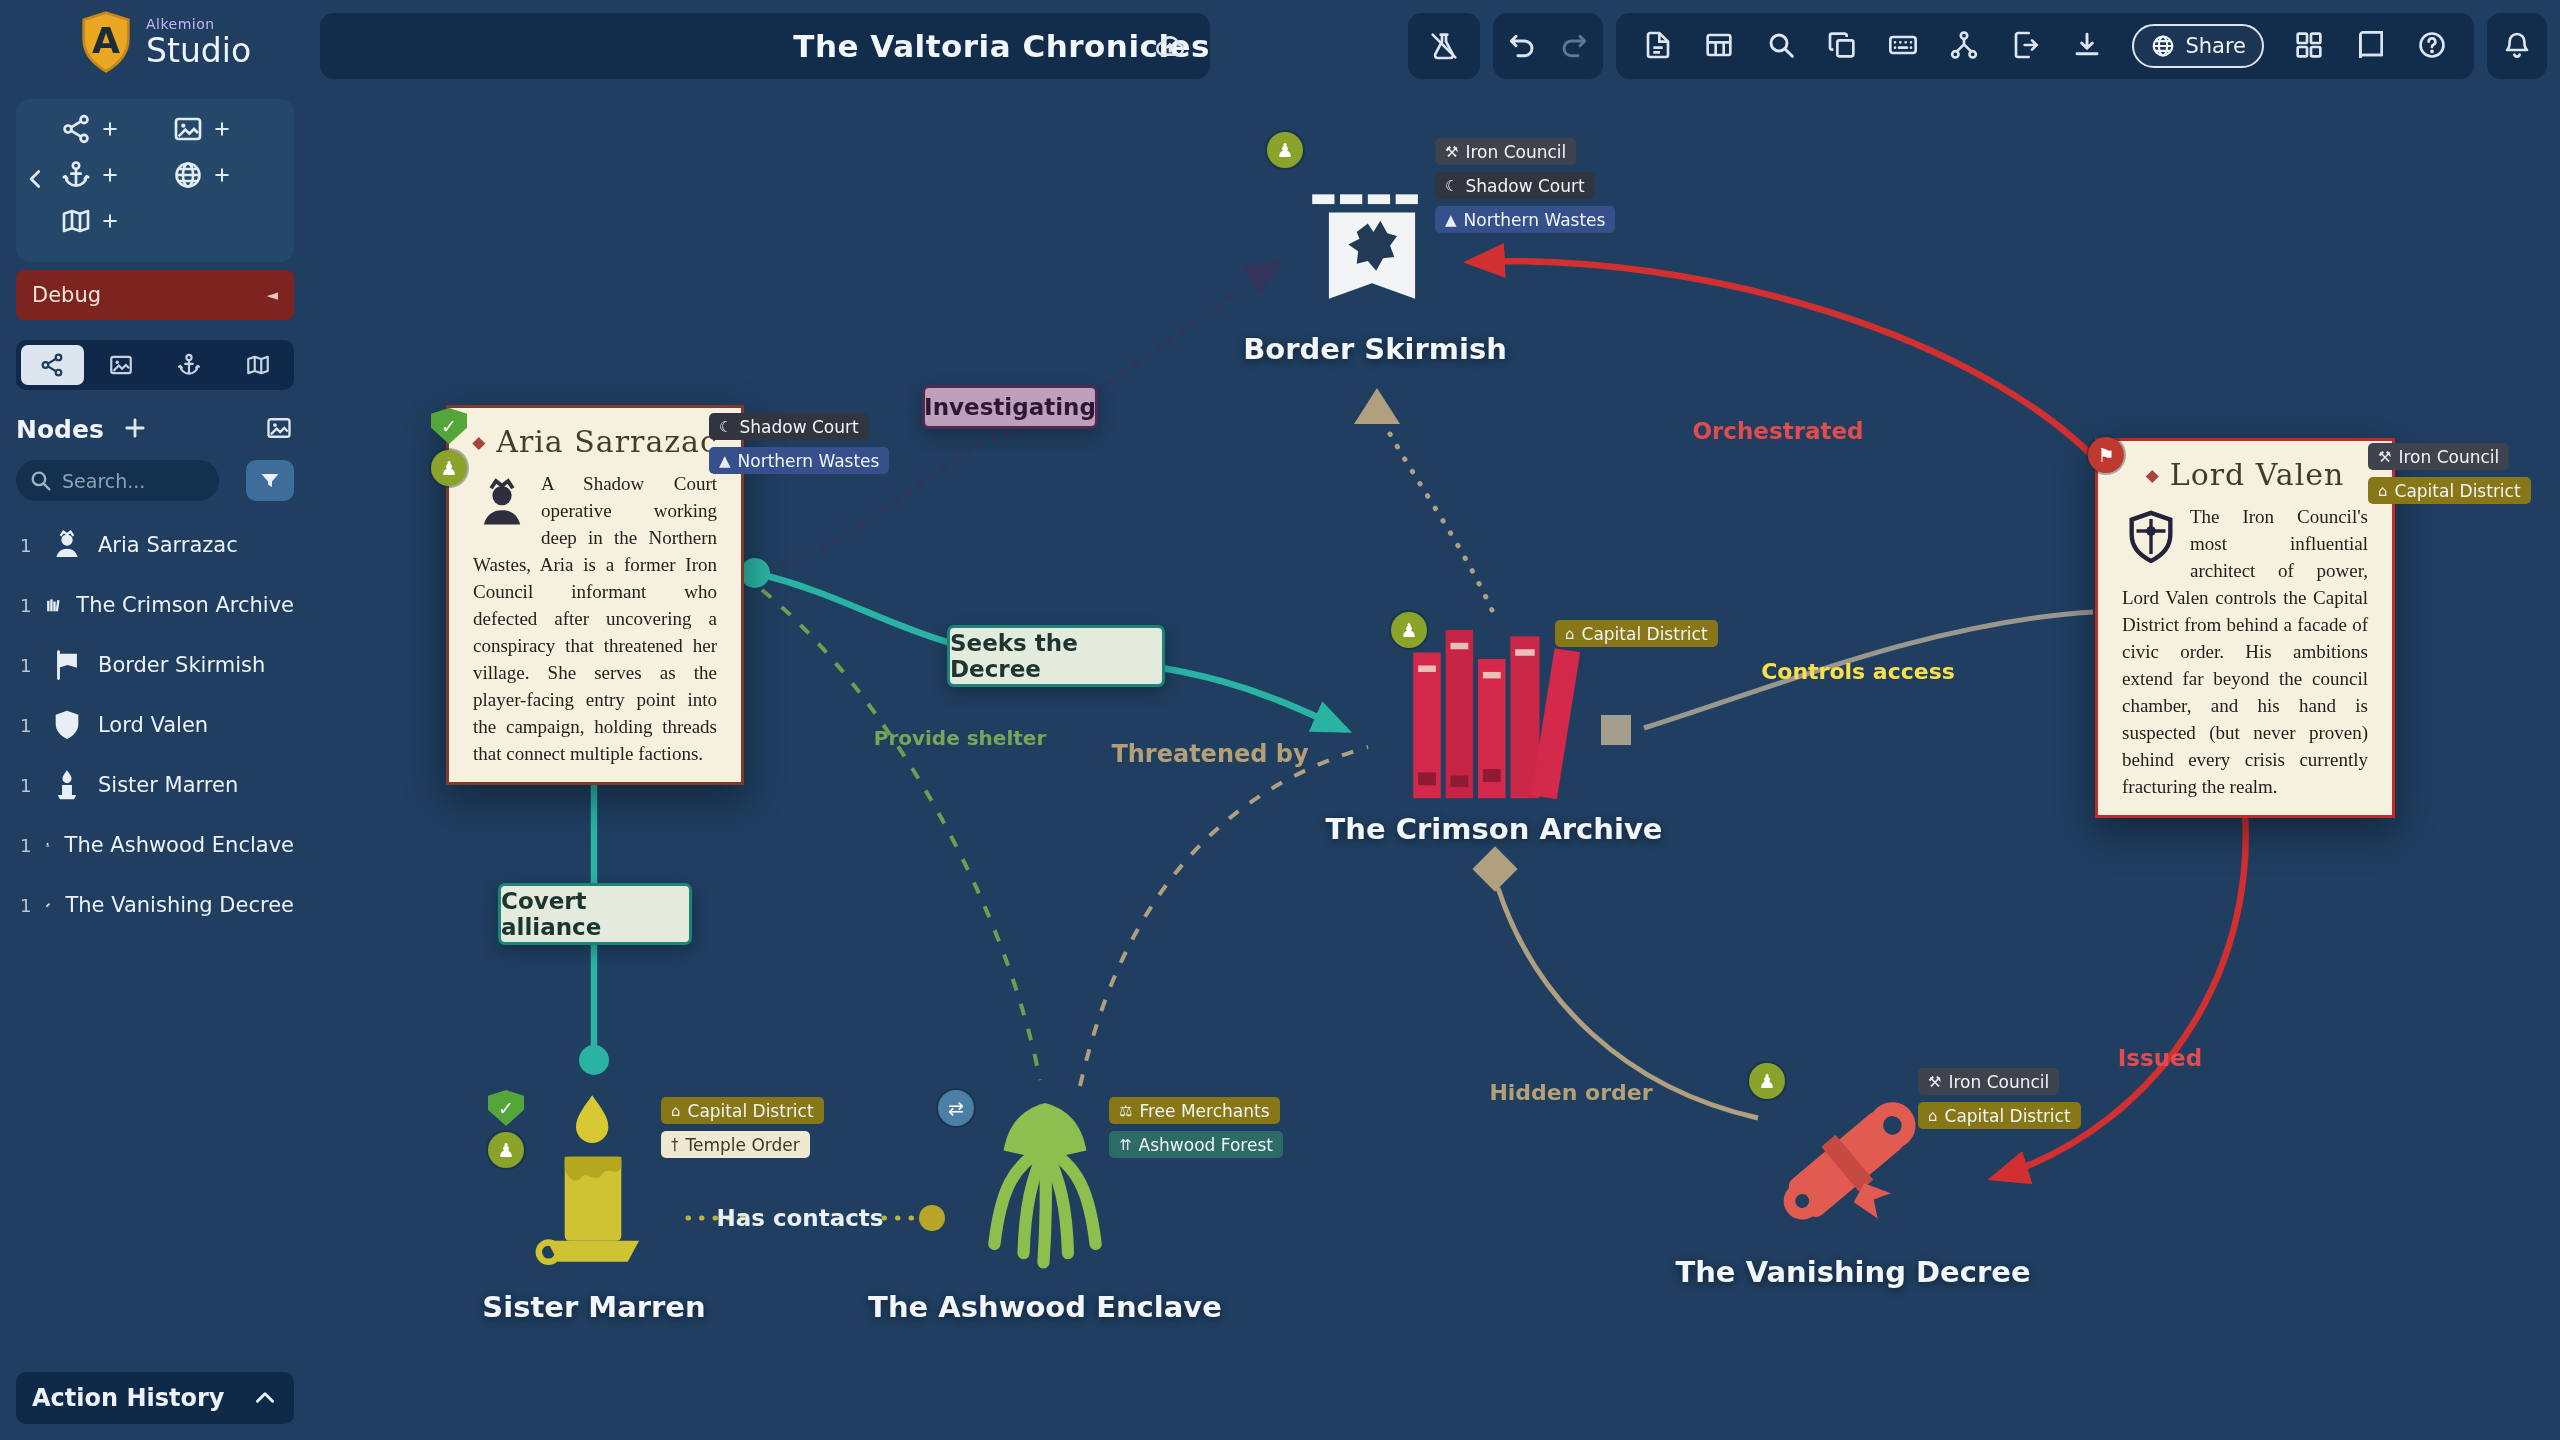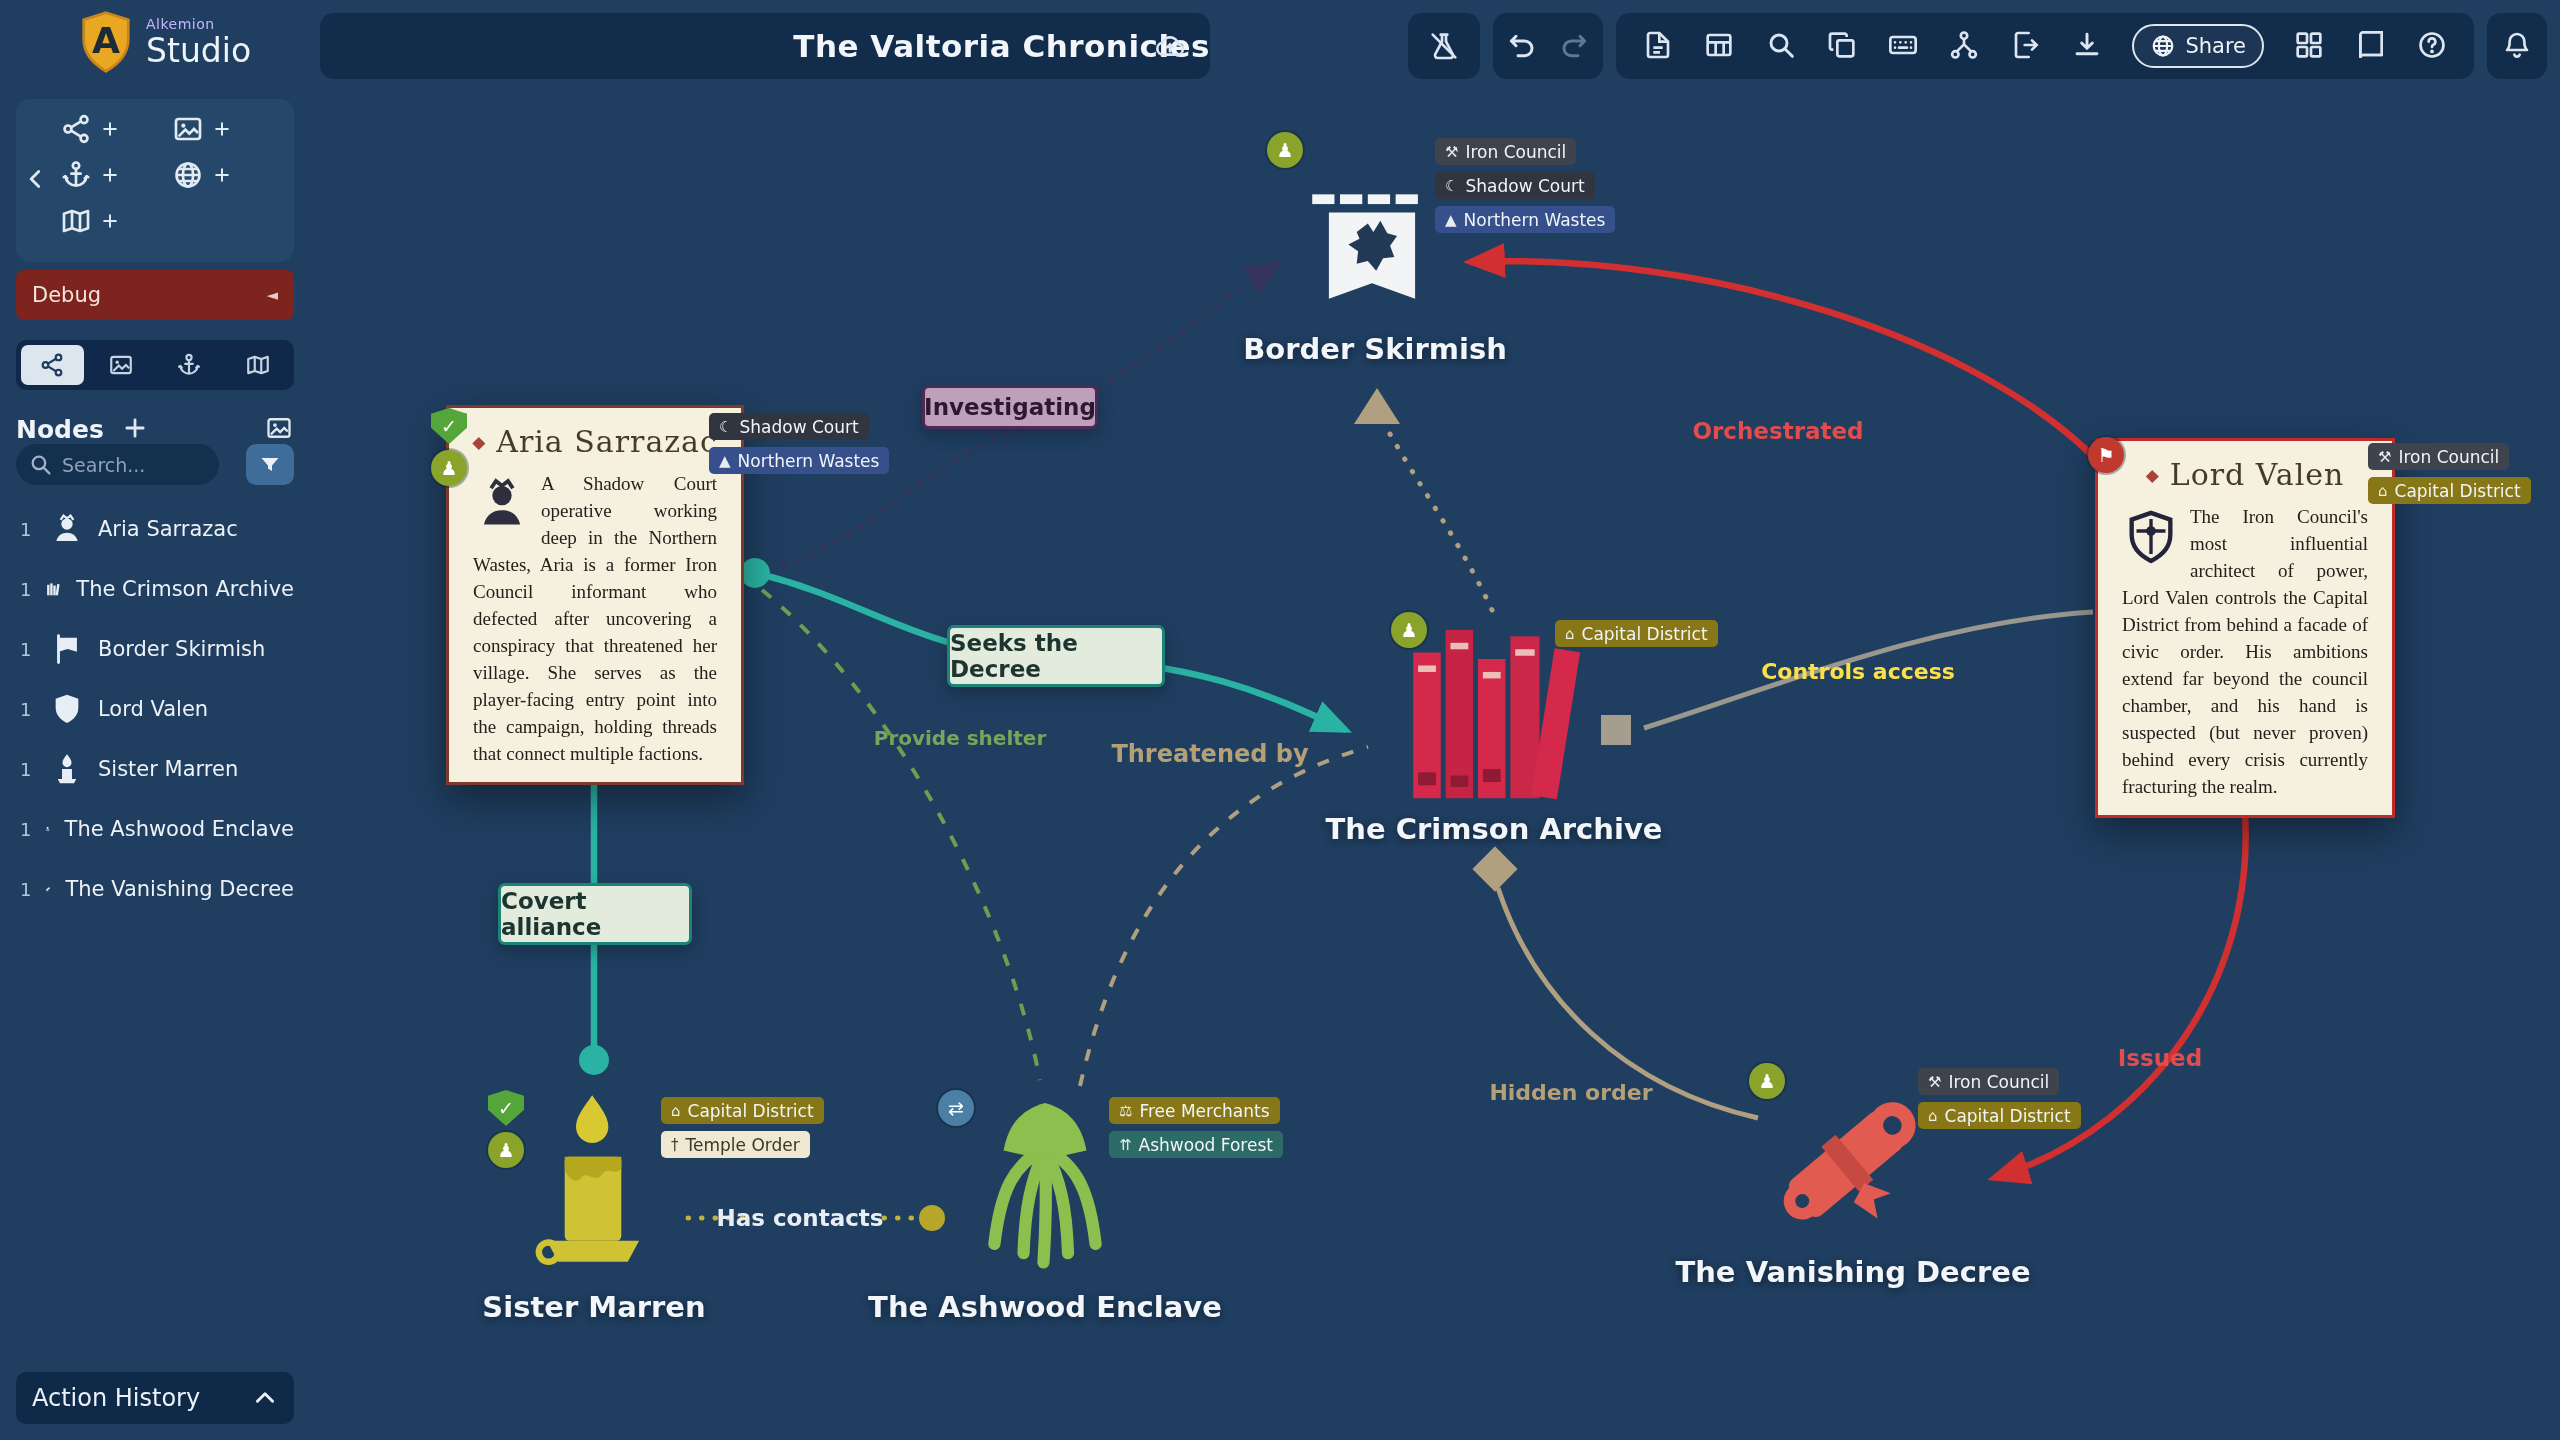--- a/index.html
+++ b/index.html
@@ -29,33 +29,33 @@
 .tool-btn .tp{width:20px;height:20px}
 .debug-bar{margin-top:8px;height:50px;background:#7c241d;border-radius:8px;display:flex;align-items:center;justify-content:space-between;padding:0 16px;color:#f3e4df;font-size:21px}
 .tabs{margin-top:20px;background:#10294a;border-radius:10px;display:flex;gap:6px;padding:5px}
 .tab{flex:1;height:40px;border-radius:7px;display:flex;align-items:center;justify-content:center;color:#c6d3e2}
 .tab svg{width:26px;height:26px}
 .tab.active{background:#dde6ef;color:#1e3c5e}
 .nodes-header{margin-top:24px;display:flex;align-items:center;gap:16px}
 .nh-title{font-size:25px;font-weight:700;color:#f0f4f9}
 .nh-add{width:30px;height:30px;color:#dfe7ef}
 .nh-gallery{margin-left:auto;width:30px;height:30px;color:#dfe7ef}
-.search-row{margin-top:0;display:flex;gap:27px;align-items:center}
+.search-row{margin-top:16px;display:flex;gap:27px;align-items:center}
 .search-box{flex:1;position:relative}
 .search-box .si{position:absolute;left:12px;top:8px;width:25px;height:25px;color:#9fb2c8}
 .search-input{width:100%;height:41px;background:#14304f;border-radius:21px;color:#dfe7ef;padding:0 12px 0 46px;font-size:19px;outline:none}
 .search-input::placeholder{color:#8fa2b8}
 .filter-btn{width:48px;height:41px;border-radius:10px;background:#3f6d99;color:#eaf1f8;display:flex;align-items:center;justify-content:center}
 .filter-btn svg{width:24px;height:24px}
 .node-list{margin-top:14px;list-style:none}
 .list-item{height:60px;display:flex;align-items:center;gap:14px;padding-left:4px;border-radius:8px}
 .cnt{width:16px;font-size:18px;color:#b9c6d6}
 .li-ic{width:34px;height:34px;color:#e8eef5}
 .nm{font-size:21px;color:#eef2f7;font-weight:500;white-space:nowrap}
-.action-history{margin-top:auto;margin-bottom:16px;height:52px;background:#0f2a49;border-radius:10px;display:flex;align-items:center;justify-content:space-between;padding:0 16px;font-size:24px;font-weight:400;color:#edf2f8}
+.action-history{margin-top:auto;margin-bottom:16px;height:52px;background:#0f2a49;border-radius:10px;display:flex;align-items:center;justify-content:space-between;padding:0 16px;font-size:24px;font-weight:700;color:#edf2f8}
 .action-history svg{width:26px;height:26px}
 
 .canvas{position:absolute;inset:0;z-index:1}
 .edges{position:absolute;left:0;top:0;z-index:1;pointer-events:none}
 .edge-text{position:absolute;transform:translate(-50%,-50%);font-weight:600;white-space:nowrap;z-index:2}
 .edge-box{position:absolute;display:flex;align-items:center;justify-content:center;font-size:23px;font-weight:600;border-radius:7px;z-index:3;box-shadow:0 6px 18px rgba(0,0,0,.25)}
 .eb-inv{background:#bfa0bc;border:3px solid #4e2a52;color:#2c1832}
 .eb-teal{background:#e3ecdc;border:3px solid #1d8577;color:#1c3530}
 .gnode{position:absolute;z-index:4}
 .gnode-label{position:absolute;left:50%;transform:translateX(-50%);white-space:nowrap;font-size:29px;font-weight:700;color:#f2f6fa;text-shadow:0 2px 8px rgba(0,0,0,.45)}

